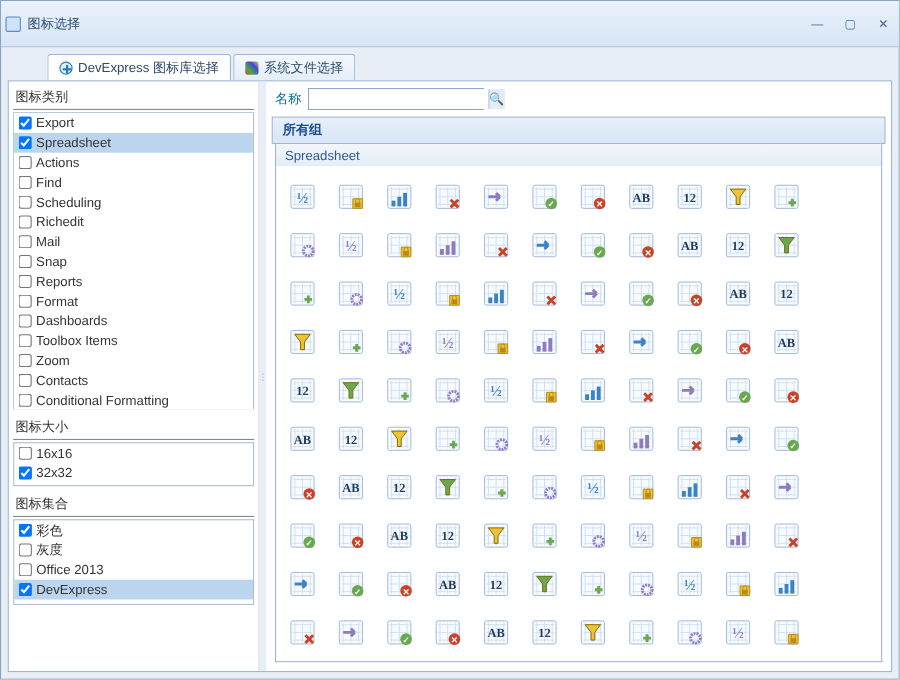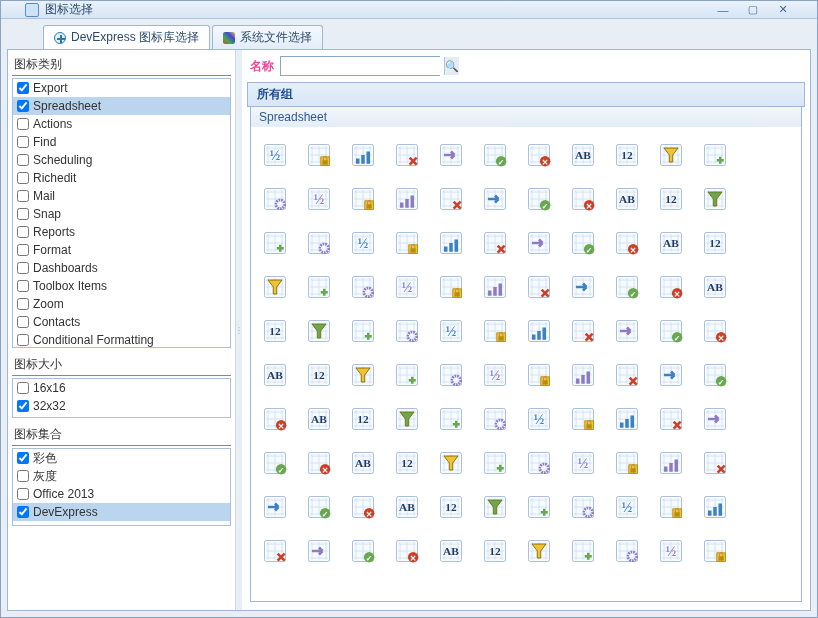--- a/index.html
+++ b/index.html
@@ -1,18 +1,18 @@
 <!DOCTYPE html>
 <html><head>
 <meta charset="utf-8">
 <style>
 * { box-sizing: border-box; margin: 0; padding: 0; }
 body { font-family: "Segoe UI", Tahoma, sans-serif; font-size: 12px; color: #333; background: #fff; }
 .window { width: 818px; height: 618px; border: 1px solid #8ba2c0; background: #e8eef6; display: flex; flex-direction: column; }
-.titlebar { height: 18px; background: linear-gradient(#eaf2fb,#d7e5f5); display: flex; align-items: center; padding: 0 24px; border-bottom: 1px solid #b0c4de; justify-content: space-between; }
+.titlebar { height: 42px; background: linear-gradient(#eaf2fb,#d7e5f5); display: flex; align-items: center; padding: 0 4px; border-bottom: 1px solid #b0c4de; justify-content: space-between; }
 .titlebar .app-icon { width: 14px; height: 14px; border: 1px solid #5a8bc6; border-radius: 2px; background: #cfe3f7; margin-right: 6px; }
 .titlebar .title { flex: 1; font-size: 12px; color: #2c4a6b; }
 .titlebar .winbtns { display: flex; gap: 10px; }
 .winbtn { width: 20px; height: 14px; display:flex; align-items:center; justify-content:center; color:#4a6a8f; cursor:pointer; font-size:11px; }
 .client { flex: 1; padding: 6px; display: flex; flex-direction: column; min-height: 0; }
 .tabs { display: flex; height: 24px; }
 .tab { display:flex; align-items:center; gap:5px; padding: 3px 10px; border: 1px solid #9fb6d4; border-bottom: none; background: linear-gradient(#f5f9fe,#e3edf8); border-radius: 3px 3px 0 0; margin-right: 2px; color:#2c4a6b; cursor:pointer; }
 .tab.active { background: #fff; margin-left: 36px; }
 .tab .tabicon { width:12px; height:12px; display:inline-block; }
 .tabicon.plus { border:1px solid #2a7ab0; border-radius:50%; position:relative; background:#dff1fb; }
@@ -25,21 +25,21 @@
 .section-label { font-size:12px; color:#333; padding: 0 2px 2px; border-bottom:1px solid #888; margin-bottom:2px; }
 .listbox { border:1px solid #a9bfda; background:#fff; overflow-y:auto; position:relative; }
 .row { display:flex; align-items:center; height:18px; padding-left:4px; gap:4px; }
 .row.sel { background:#bcd5ef; }
 .row input[type=checkbox]{ width:12px; height:12px; }
 .listbox::-webkit-scrollbar { width:16px; }
 .listbox::-webkit-scrollbar-track { background:#e8eef6; border-left:1px solid #cfd8e6; }
 .listbox::-webkit-scrollbar-thumb { background:#c2d3e8; border:1px solid #9fb6d4; }
 .right { flex:1; display:flex; flex-direction:column; min-height:0; }
 .searchbar { display:flex; align-items:center; gap:6px; padding:6px 8px; }
-.searchbar .lbl { color:#ec4899;font-weight:bold; }
+.searchbar .lbl { color:#0369a1; }
 .searchbox { display:flex; border:1px solid #8aa7c8; background:#fff; width:160px; height:20px; }
 .searchbox input { border:none; outline:none; flex:1; font-size:12px; padding:0 4px; }
 .searchbox .go { width:20px; background:#e3edf8; border-left:1px solid #b0c4de; display:flex; align-items:center; justify-content:center; color:#4a6a8f; cursor:pointer; font-size:11px;}
 .groups { background: linear-gradient(#e7f0fb,#d7e5f5); border:1px solid #9fb6d4; margin: 0 5px; padding: 3px 9px; color:#1b4d8a; font-weight:bold; }
 .grouphead { background: linear-gradient(#f2f6fb,#e3edf8); border-left:1px solid #9fb6d4; border-right:1px solid #9fb6d4; margin:0 8px; padding:3px 8px; color:#2c5a90; }
 .iconpanel { flex:1; border:1px solid #9fb6d4; border-top:none; margin:0 8px 8px; padding:8px 4px; overflow-y:scroll; display:grid; grid-template-columns: repeat(11, 40px); grid-auto-rows:40px; gap:4px 4px; justify-content:start; min-height:0; }
 .iconcell { width:40px; height:40px; display:flex; align-items:center; justify-content:center; border-radius:3px; cursor:pointer; }
 .ic { width:28px; height:28px; }
 .splitter { width:6px; background:#e8eef6; cursor:col-resize; display:flex; align-items:center; justify-content:center; color:#8aa0bc; font-size:8px;}
 </style>

